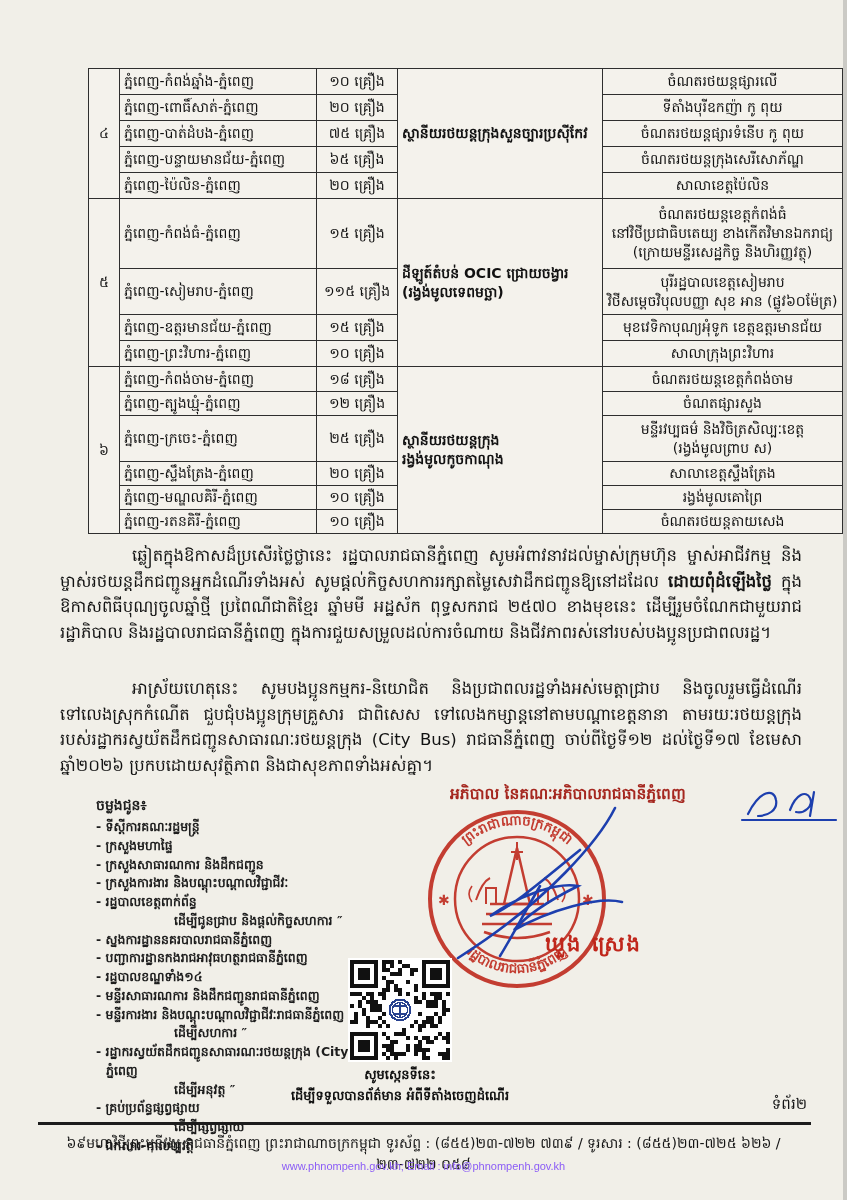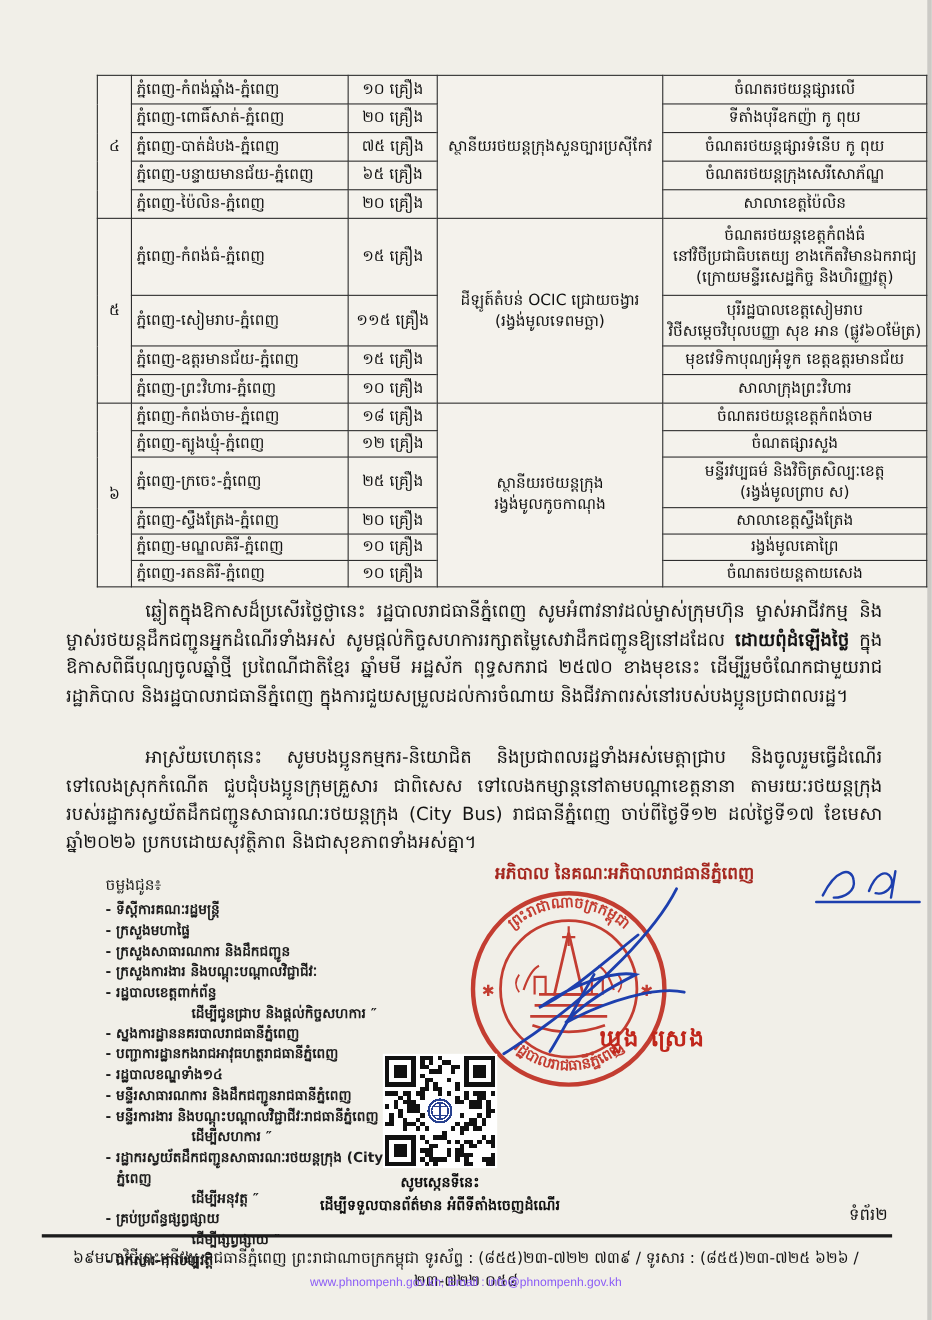--- a/index.html
+++ b/index.html
@@ -6,41 +6,41 @@
   body{background:#c9c7c1;font-family:"DejaVu Sans",sans-serif;}
   .page{position:relative;width:847px;height:1200px;margin:0 auto;background:#f1efe8;overflow:hidden;color:#161616;}
   .page::after{content:"";position:absolute;right:0;top:0;width:4px;height:100%;background:rgba(90,90,90,.25);}
 
   
   table.routes{position:absolute;left:88px;top:68px;border-collapse:collapse;table-layout:fixed;width:709px;background:#f4f2ec;}
   table.routes td{border:1.6px solid #2e2e2e;font-size:14px;line-height:1.35;padding:2px 4px;vertical-align:middle;color:#111;}
   td.c-no{width:22px;text-align:center;font-size:15px;}
   td.c-route{width:188px;text-align:left;padding-left:7px;}
   td.c-qty{width:72px;text-align:center;}
-  td.c-sta{width:196px;text-align:center;font-size:13.5px;}
+  td.c-sta{width:196px;text-align:left;font-size:13.5px;font-weight:bold;}
   td.c-dest{width:231px;text-align:center;font-size:13.5px;}
   .prelines{white-space:pre-line;}
 
   
   .bodytext{position:absolute;left:60px;width:742px;text-align:justify;font-size:16.5px;line-height:1.56;color:#121212;}
   #para1{top:543px;}
   #para2{top:676px;}
   .indent{display:inline-block;width:72px;}
   .kbold{font-weight:bold;}
 
   
   .sig-title{position:absolute;left:450px;top:784px;width:360px;font-size:15.5px;font-weight:bold;color:#a5271f;}
   .sig-name{position:absolute;left:545px;top:930px;font-size:21px;font-weight:bold;color:#c0261b;letter-spacing:2px;}
   .stamp{position:absolute;left:426px;top:808px;width:182px;height:182px;opacity:.9;}
   .sig-ink{position:absolute;left:430px;top:790px;width:270px;height:200px;pointer-events:none;}
   .paraph{position:absolute;left:740px;top:780px;width:100px;height:45px;}
 
   
   .cc{position:absolute;left:96px;top:795px;width:335px;font-size:12.5px;font-weight:600;color:#1d1d1d;line-height:1.5;}
-  .cc-header{font-weight:normal;font-size:14px;margin-bottom:2px;}
+  .cc-header{font-weight:bold;font-size:14px;margin-bottom:2px;}
   .cc ul{list-style:none;margin:0;padding:0;}
   .cc li{padding-left:10px;text-indent:-10px;}
   .cc li::before{content:"- ";}
   .cc .note{padding-left:78px;text-indent:0;font-weight:600;}
   .cc .note::before{content:"";}
 
   
   .qr-wrap{position:absolute;left:250px;top:958px;width:300px;text-align:center;}
   .qr-box{width:100px;height:100px;margin:0 auto;background:#fff;padding:2px;}
   .qr-caption1{font-size:13px;font-weight:bold;margin-top:4px;color:#101010;}

